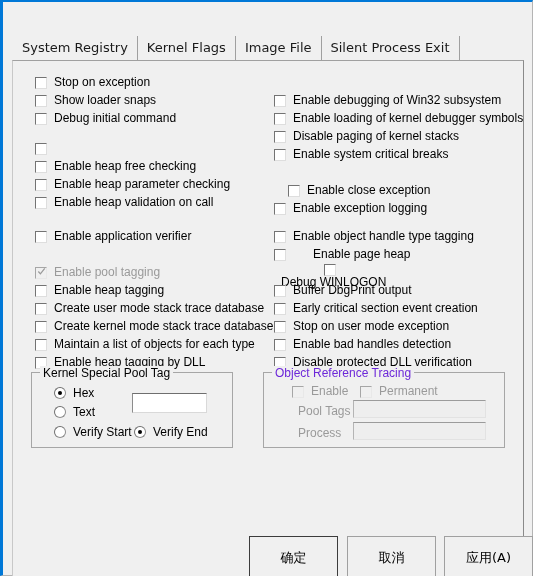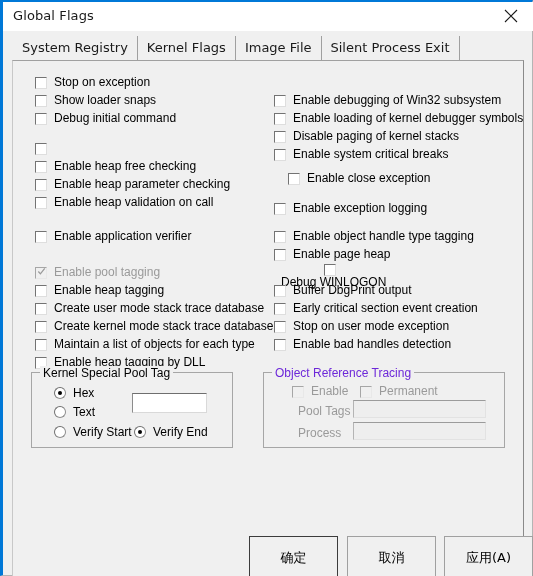--- a/index.html
+++ b/index.html
@@ -246,28 +246,20 @@
   .btn.default {
     border: 1px solid #3c3c3c;
     box-shadow: inset 0 0 0 1px #f0f0f0;
   }
 </style>
 </head>
 <body>
 
 <div id="window">
 
-  <div id="titlebar">
-    <div id="title-text">Global Flags</div>
-    <div id="close-button">
-      <svg width="14" height="14" viewBox="0 0 14 14" aria-hidden="true">
-        <path d="M1 1 L13 13 M13 1 L1 13" stroke="#1a1a1a" stroke-width="1.1" fill="none"></path>
-      </svg>
-    </div>
-  </div>
 
   <div id="tabstrip">
     <div class="tab first active">
       <span>System Registry</span>
     </div>
     <div class="tab">
       <span>Kernel Flags</span>
     </div>
     <div class="tab">
       <span>Image File</span>
@@ -351,34 +343,34 @@
       <span class="cb-label">Enable loading of kernel debugger symbols</span>
     </div>
     <div class="checkrow" style="left:261px; top:67px;">
       <span class="cb"></span>
       <span class="cb-label">Disable paging of kernel stacks</span>
     </div>
     <div class="checkrow" style="left:261px; top:85px;">
       <span class="cb"></span>
       <span class="cb-label">Enable system critical breaks</span>
     </div>
-    <div class="checkrow" style="left:261px; top:109px;padding-left:14px;">
+    <div class="checkrow" style="left:261px; top:121px;padding-left:14px;">
       <span class="cb"></span>
       <span class="cb-label">Enable close exception</span>
     </div>
     <div class="checkrow" style="left:261px; top:139px;">
       <span class="cb"></span>
       <span class="cb-label">Enable exception logging</span>
     </div>
 
     <div class="checkrow" style="left:261px; top:167px;">
       <span class="cb"></span>
       <span class="cb-label">Enable object handle type tagging</span>
     </div>
-    <div class="checkrow" style="left:261px; top:185px;">
+    <div class="checkrow" style="left:261px; top:185px;gap:20px;">
       <span class="cb"></span>
       <span class="cb-label">Enable page heap</span>
     </div>
     <div class="checkrow" style="left:261px; top:203px;flex-direction:column;">
       <span class="cb"></span>
       <span class="cb-label">Debug WINLOGON</span>
     </div>
     <div class="checkrow" style="left:261px; top:221px;">
       <span class="cb"></span>
       <span class="cb-label">Buffer DbgPrint output</span>
@@ -387,20 +379,24 @@
       <span class="cb"></span>
       <span class="cb-label">Early critical section event creation</span>
     </div>
     <div class="checkrow" style="left:261px; top:257px;">
       <span class="cb"></span>
       <span class="cb-label">Stop on user mode exception</span>
     </div>
     <div class="checkrow" style="left:261px; top:275px;">
       <span class="cb"></span>
       <span class="cb-label">Enable bad handles detection</span>
+    </div>
+    <div class="checkrow" style="left:261px; top:293px;">
+      <span class="cb"></span>
+      <span class="cb-label">Disable protected DLL verification</span>
     </div>
 
     <div class="groupbox" style="left:18px; top:311px; width:202px; height:76px;">
       <div class="group-title">Kernel Special Pool Tag</div>
 
       <div class="radiorow" style="left:22px; top:12px;">
         <span class="rb">
             <span class="dot"></span>
           </span>
         <span class="rb-label">Hex</span>

